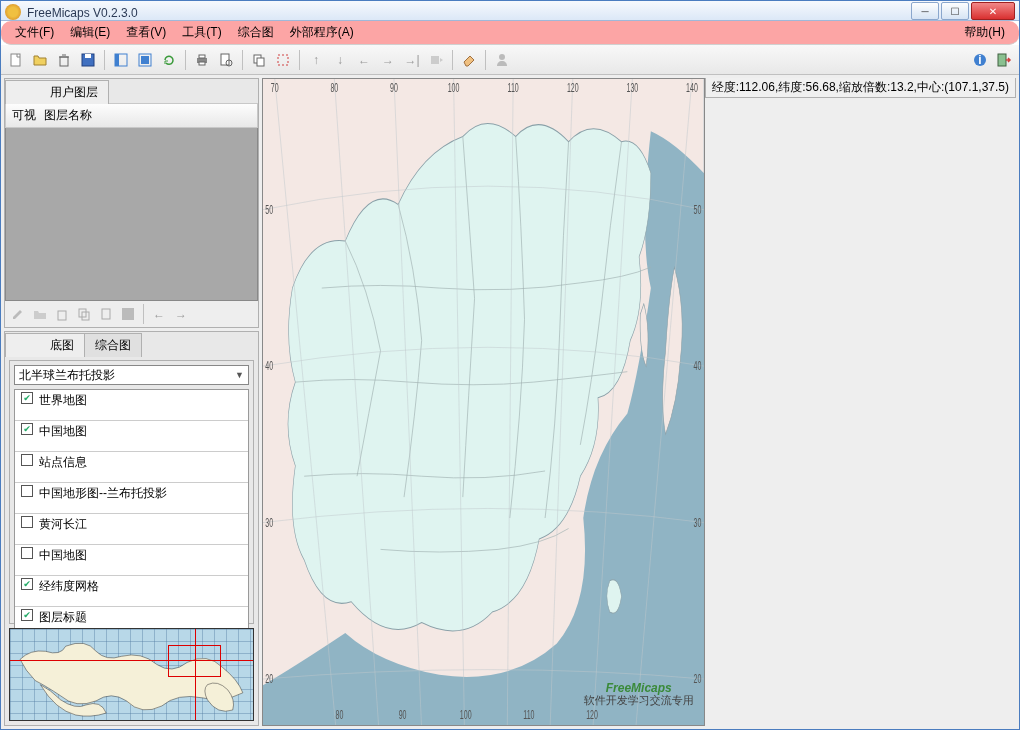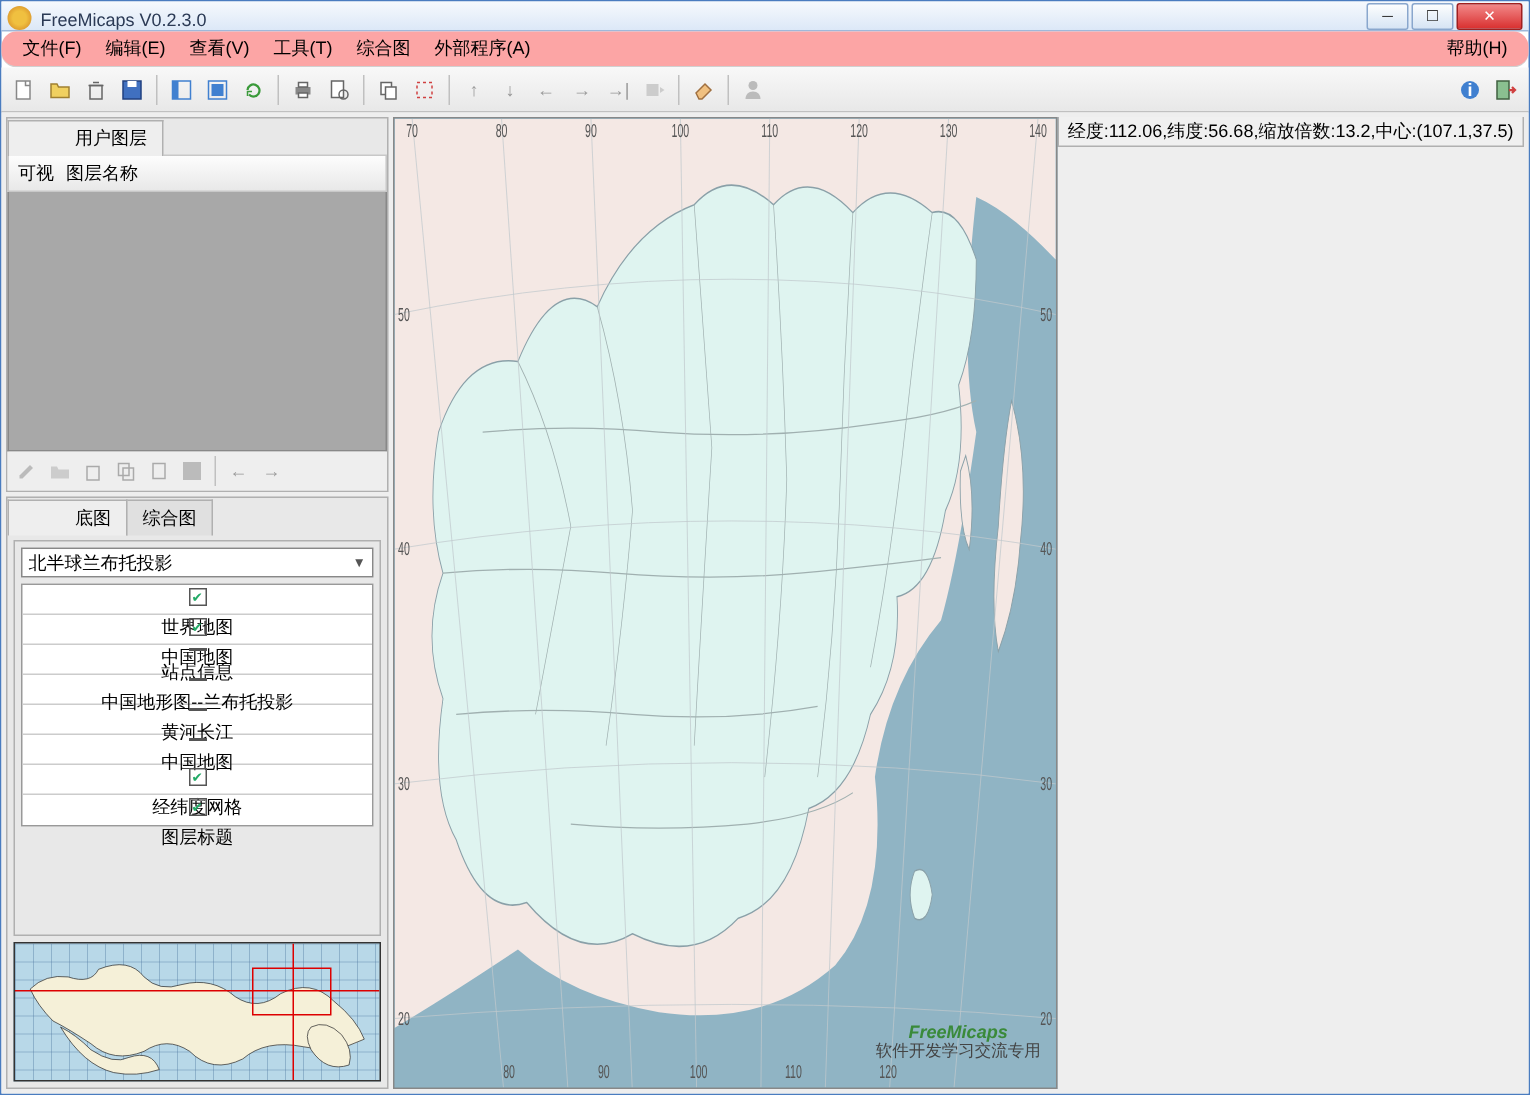--- a/index.html
+++ b/index.html
@@ -41,42 +41,42 @@
 .layer-list { flex:1; background:#a8a8a8; border:1px solid #888; border-top:none; }
 .layer-toolbar { display:flex; gap:2px; padding:3px; background:#eee; }
 .layer-toolbar .tool-btn { width:20px; height:20px; }
 
 
 .basemap-panel { flex:1; padding:0; min-height:0; }
 .basemap-inner { border:1px solid #b0b0b0; margin:4px; padding:4px; flex:1; display:flex; flex-direction:column; gap:4px; min-height:0; }
 .dropdown { width:100%; background:#fff; border:1px solid #888; padding:2px 4px; display:flex; justify-content:space-between; align-items:center; height:20px; }
 .dropdown .arrow { font-size:9px; color:#555; }
 .layer-checklist { border:1px solid #999; background:#fff; }
-.layer-row { display:flex; align-items:center; padding:2px 6px; border-bottom:1px solid #ccc; gap:6px; height:20px;flex-direction:column; }
+.layer-row { display:flex; align-items:flex-start; padding:2px 6px; border-bottom:1px solid #ccc; gap:6px; height:31px; }
 .layer-row:last-child { border-bottom:none; }
 .chk { width:12px; height:12px; border:1px solid #555; display:inline-flex; align-items:center; justify-content:center; font-size:9px; color:#2a6; }
 .chk.checked::after { content:"✔"; }
 
 
 .minimap { height:93px; border:1px solid #333; background:#b8d8e8; position:relative; overflow:hidden; margin:0 4px 4px 4px; }
 .minimap-grid { position:absolute; inset:0; background-image:
   linear-gradient(to right, rgba(80,120,160,.4) 1px, transparent 1px),
   linear-gradient(to bottom, rgba(80,120,160,.4) 1px, transparent 1px);
   background-size: 12px 12px; }
 .minimap-land { position:absolute; inset:0; }
 .minimap-rect { position:absolute; border:1px solid #d00; left:65%; top:18%; width:22%; height:35%; }
 .minimap-cross-h { position:absolute; left:0; right:0; top:34%; height:1px; background:#d00; }
 .minimap-cross-v { position:absolute; top:0; bottom:0; left:76%; width:1px; background:#d00; }
 
 
 .map-area { flex:1; display:flex; flex-direction:row; min-width:0; }
 .map-canvas { flex:1; background:#8ab0c0; border:1px solid #888; position:relative; overflow:hidden; }
 .map-canvas svg { width:100%; height:100%; }
 .watermark { position:absolute; right:10px; bottom:18px; font-family:"Times New Roman",serif; font-style:italic; font-weight:bold; font-size:18px; color:#3a8a3a; text-align:center; line-height:1.1; }
-.watermark .sub { font-size:11px; font-style:normal; font-weight:normal; color:#444; font-family:Liberation Sans, sans-serif; }
+.watermark .sub { font-size:11px; font-style:normal; font-weight:normal; color:#444; font-family:Liberation Mono, monospace; }
 .statusbar { height:20px; background:#f0f0f0; border:1px solid #b0b0b0; border-top:none; display:flex; justify-content:flex-end; align-items:center; padding:0 6px; font-size:11px; }
 
 .dim { color:#999; }
 </style>
 </head>
 <body>
 
 <div class="window">
 
   <div class="titlebar">

